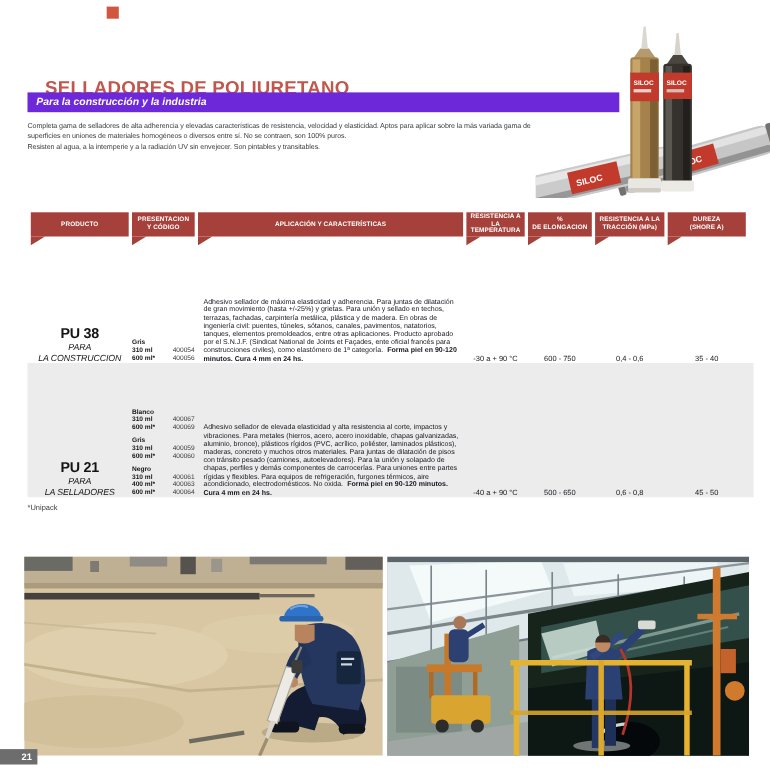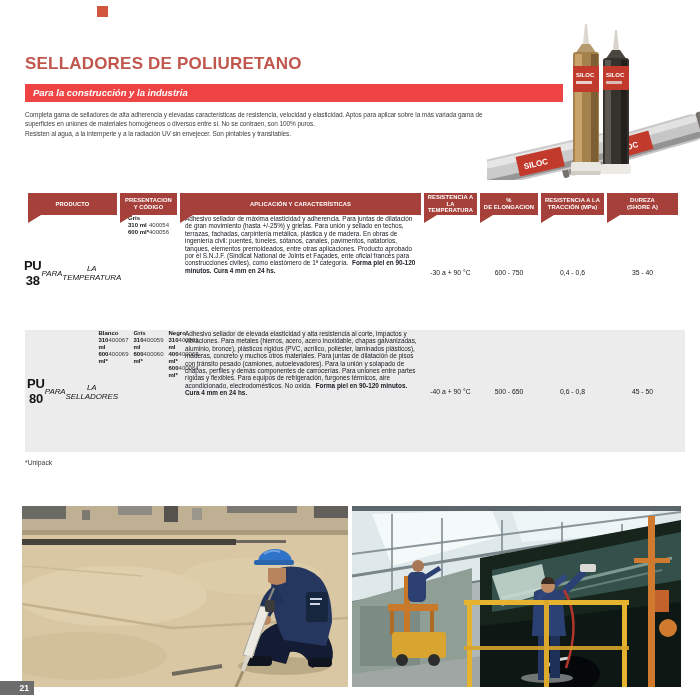--- a/index.html
+++ b/index.html
@@ -1,40 +1,40 @@
 <!DOCTYPE html>
 <html><head>
 <meta charset="utf-8">
 <style>
   html,body { margin:0; padding:0; background:#fff; }
   .page { position:relative; width:700px; height:700px; background:#fff; overflow:hidden;
           font-family:"Liberation Sans",sans-serif; }
 
   .section-square { position:absolute; left:97px; top:6px; width:11px; height:11px; background:#d0573e; }
 
-  .page-title { position:absolute; left:25px; top:54px; margin:0; font-size:17px; font-weight:700;
+  .page-title { position:absolute; left:25px; top:54px; margin:16px; font-size:17px; font-weight:700;
                 color:#c0564c; letter-spacing:.2px; }
 
-  .subtitle-bar { position:absolute; left:25px; top:84px; width:538px; height:18px; background:#ef4444;
+  .subtitle-bar { position:absolute; left:25px; top:84px; width:538px; height:18px; background:#6d28d9;
                   color:#fff; font-style:italic; font-weight:700; font-size:9.5px; line-height:18px;
                   padding-left:8px; box-sizing:border-box; }
 
   .intro { position:absolute; left:25px; top:110px; width:462px; font-size:6.5px; line-height:9.4px;
            letter-spacing:-0.1px; color:#3e3e3e; }
   .intro p { margin:0; }
 
   .product-photo { position:absolute; left:487px; top:22px; width:213px; height:158px; z-index:1; }
   .product-photo svg { width:100%; height:100%; display:block; }
 
   
   .trow { position:absolute; left:25px; width:660px; }
   .row0 { top:215px; height:115px; background:#ffffff; }
   .row1 { top:330px; height:122px; background:#ececec; }
-  .cell { position:absolute; top:0; height:100%; display:flex; flex-direction:row;
-          justify-content:center; box-sizing:border-box; }
+  .cell { position:absolute; top:0; height:100%; display:flex; flex-direction:column;
+          justify-content:flex-end; box-sizing:border-box; }
   .c-prod { left:3px;  width:89px;  align-items:center; text-align:center; color:#141414; }
   .pname { font-size:13px; font-weight:700; letter-spacing:-.2px; }
   .psub  { font-size:8px; margin-top:1px; letter-spacing:-.1px;font-style:italic; }
   .c-pres { left:95px; width:57px; font-size:6px; line-height:7px; color:#141414; gap:5px; }
   .pcolor { font-weight:700; }
   .pitem { display:flex; justify-content:space-between; }
   .psize { font-weight:700; }
   .pcode { color:#3a3a3a; }
   .c-app { left:160px; width:235px; font-size:6.4px; line-height:7.4px; color:#17171f; }
   .c-app b { font-weight:700; margin-left:2px; }
@@ -135,21 +135,21 @@
         <rect x="119" y="59" width="16" height="3" fill="#d9b9b2"></rect>
         <rect x="114" y="142" width="30" height="10" rx="2" fill="#eceae4"></rect>
       </g>
     </svg>
   </div>
 
   <div class="trow row0">
     <div class="cell c-prod">
       <div class="pname">PU 38</div>
       <div class="psub">PARA</div>
-      <div class="psub">LA TEMPERATURA</div>
+      <div class="psub">LA CONSTRUCCION</div>
     </div>
     <div class="cell c-pres">
       <div class="pgroup">
         <div class="pcolor">Gris</div>
         <div class="pitem">
           <span class="psize">310 ml</span>
           <span class="pcode">400054</span>
         </div>
         <div class="pitem">
           <span class="psize">600 ml*</span>
@@ -164,21 +164,21 @@
       </div>
     </div>
     <div class="cell c-val v-temp">-30 a + 90 °C</div>
     <div class="cell c-val v-elong">600 - 750</div>
     <div class="cell c-val v-trac">0,4 - 0,6</div>
     <div class="cell c-val v-hard">35 - 40</div>
   </div>
 
   <div class="trow row1">
     <div class="cell c-prod">
-      <div class="pname">PU 80</div>
+      <div class="pname">PU 21</div>
       <div class="psub">PARA</div>
       <div class="psub">LA SELLADORES</div>
     </div>
     <div class="cell c-pres">
       <div class="pgroup">
         <div class="pcolor">Blanco</div>
         <div class="pitem">
           <span class="psize">310 ml</span>
           <span class="pcode">400067</span>
         </div>

